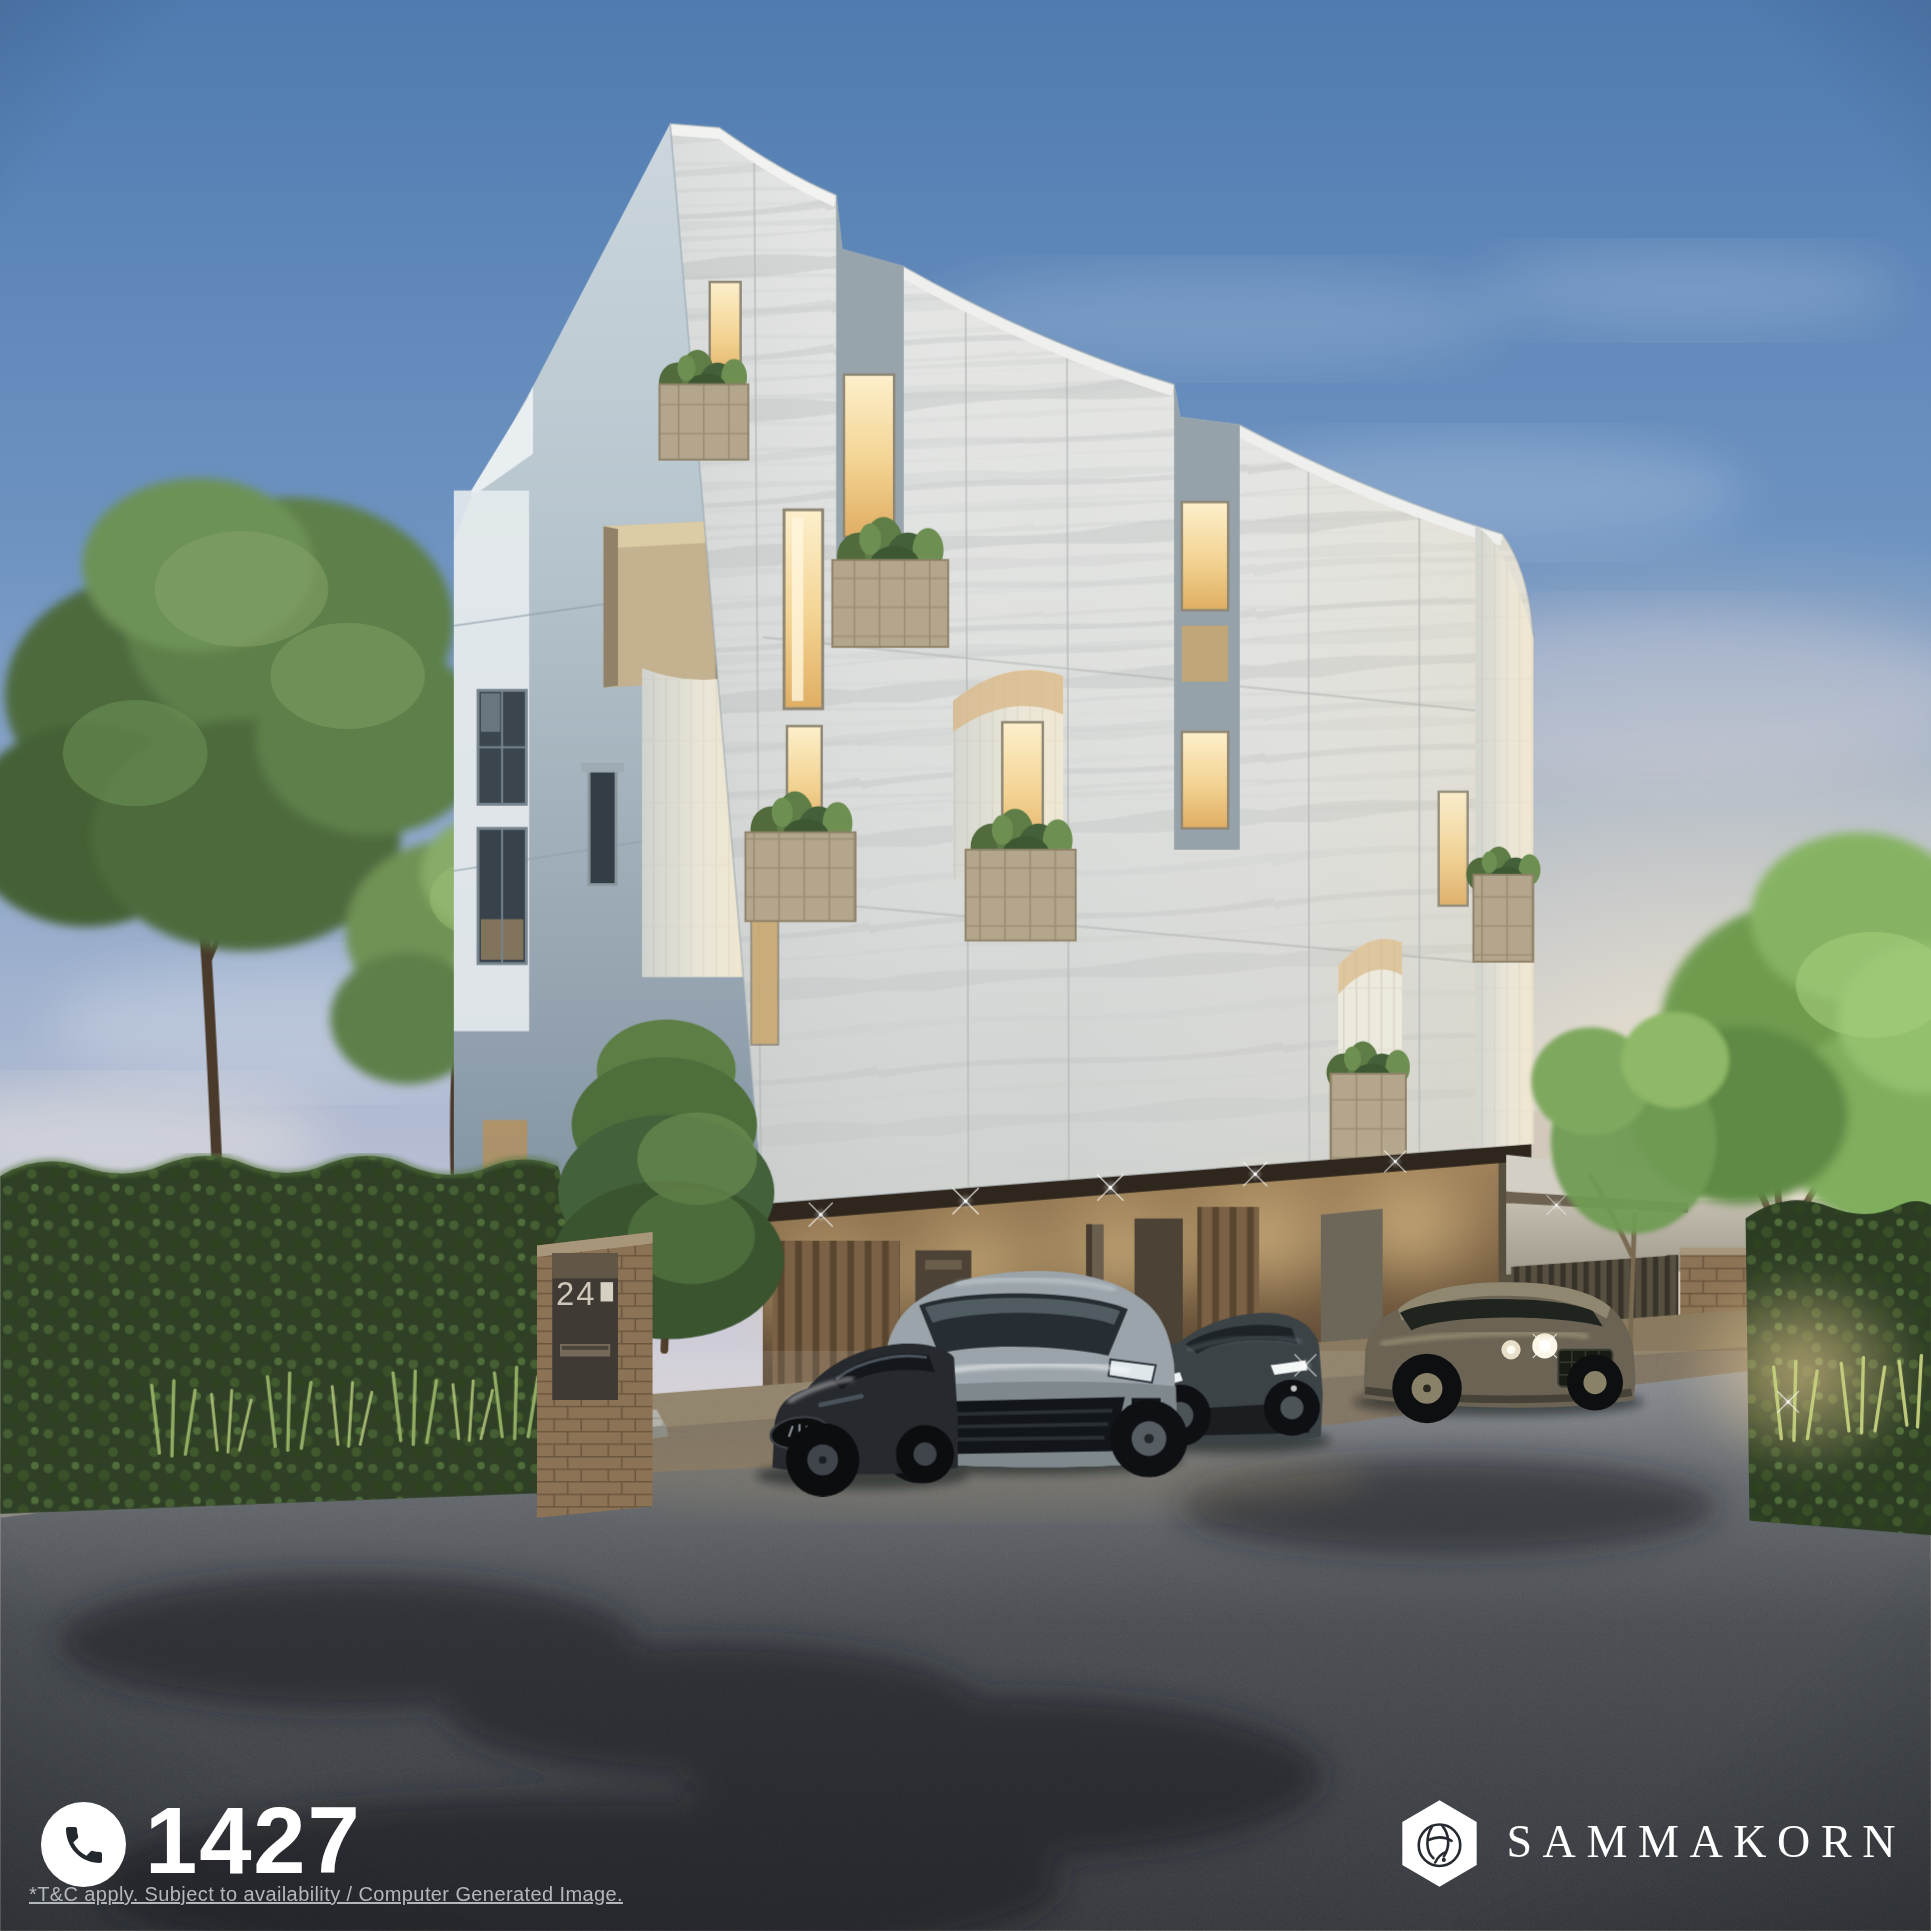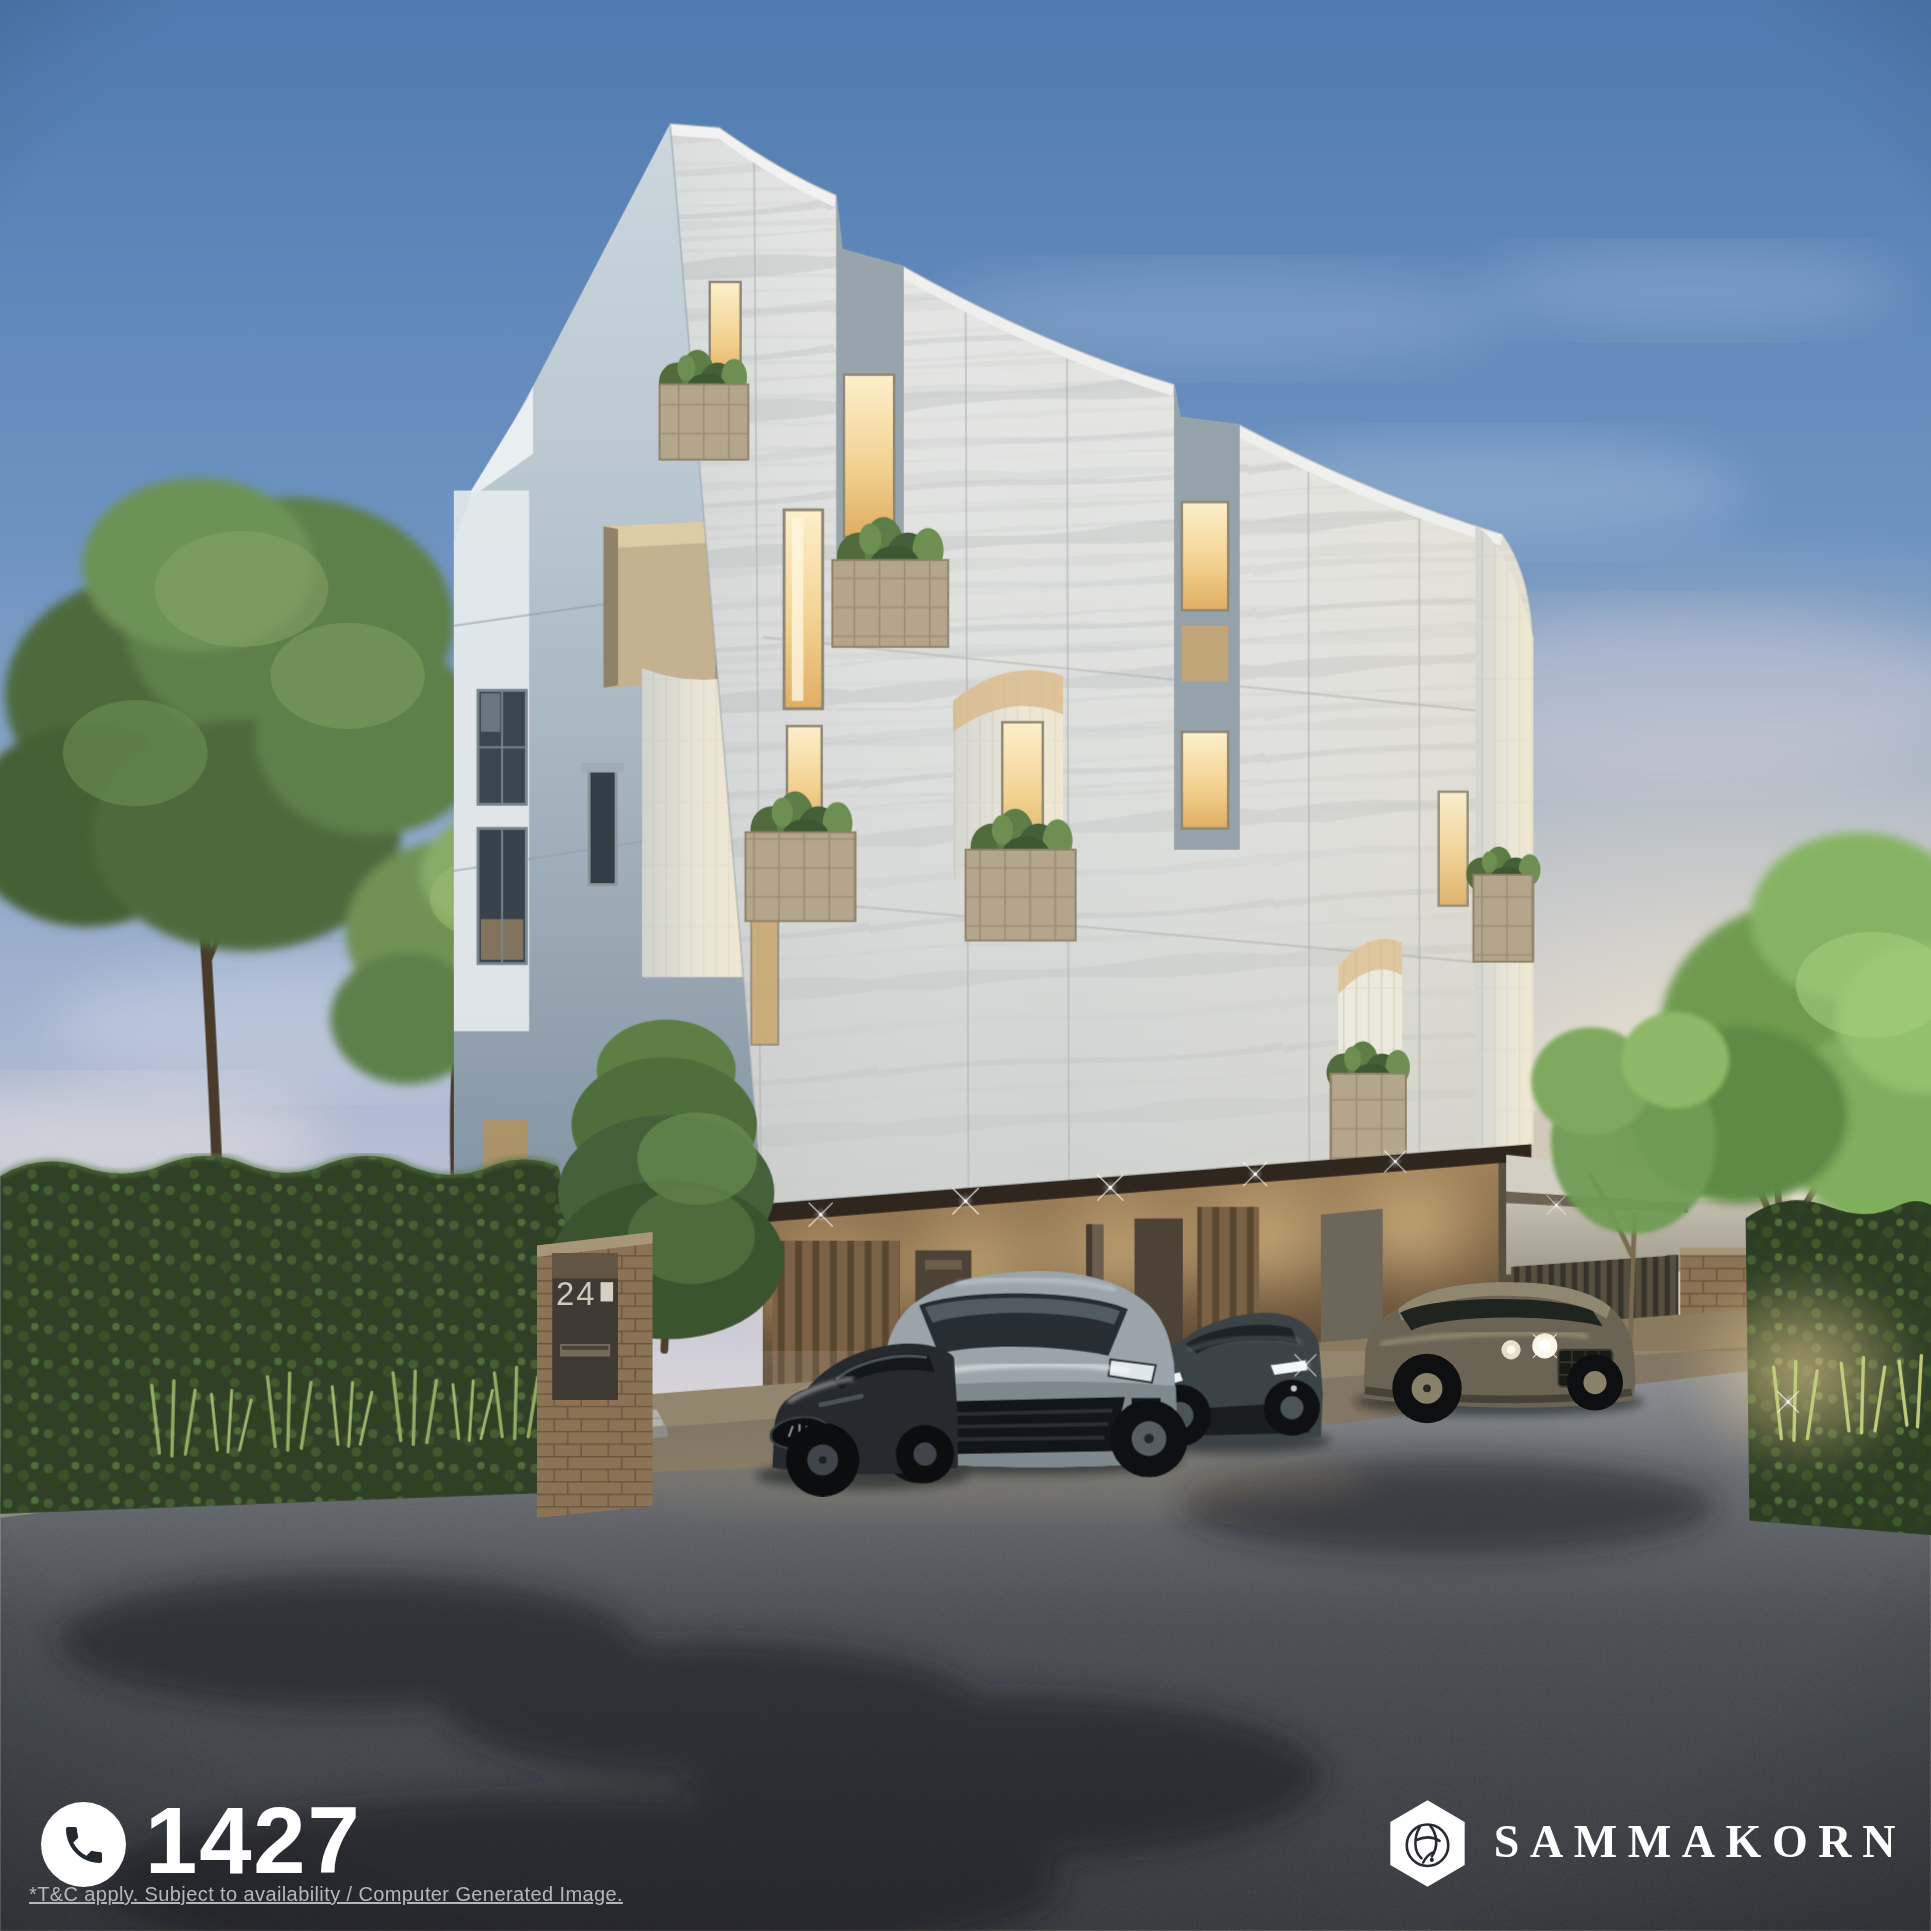--- a/index.html
+++ b/index.html
@@ -22,21 +22,21 @@
     position:absolute;left:29px;top:1883px;
     font-size:20px;color:#b3b7bc;letter-spacing:0.4px;font-weight:400;text-decoration:underline;
   }
   .brand{
     position:absolute;right:25px;top:1796px;height:95px;
     display:flex;align-items:center;gap:25px;
   }
   .brand .logo{width:83px;height:95px;flex:0 0 auto;}
   .brand .wordmark{
     font-family:"Liberation Serif",serif;font-size:46px;letter-spacing:10.6px;
-    color:#ffffff;font-weight:700;white-space:nowrap;transform:translateY(-1.9px);
+    color:#ffffff;font-weight:400;white-space:nowrap;transform:translateY(-1.9px);
   }
 </style>
 </head>
 <body>
 
 <div class="stage">
 
 <svg class="scene" viewBox="0 0 2000 2000">
   <defs>
     <linearGradient id="sky" x1="0" y1="0" x2="0" y2="1">

